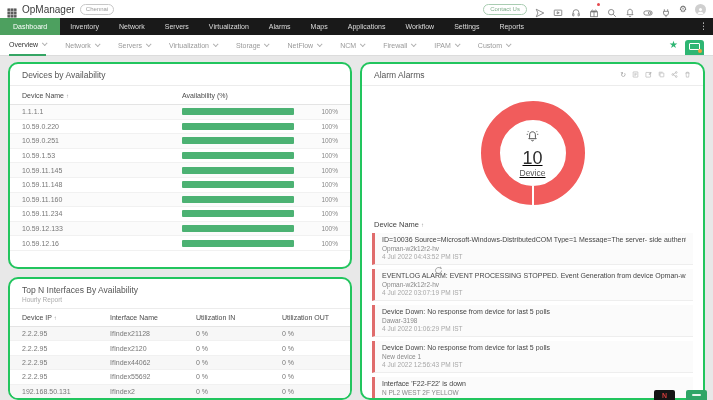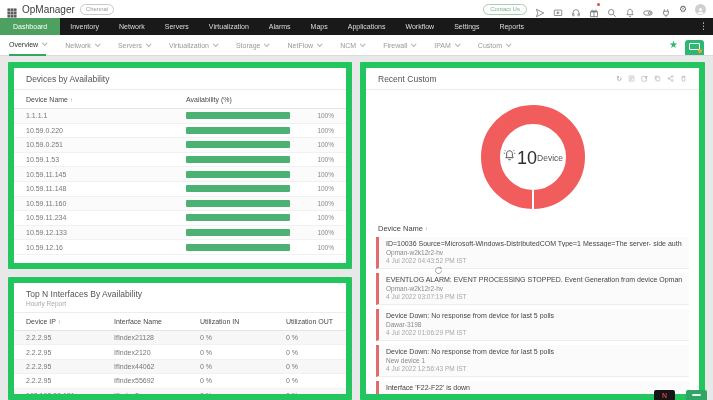--- a/index.html
+++ b/index.html
@@ -31,21 +31,21 @@
   .sn-item { display:flex; align-items:center; gap:4px; margin-right:19px; font-size:7px; color:#999; height:21px; line-height:21px; }
   .sn-item.active { color:#333; border-bottom:2px solid #35a564; }
   .chev { width:4px; height:4px; border-right:1px solid #b0b0b0; border-bottom:1px solid #b0b0b0; transform:rotate(45deg) translateY(-1px); }
   .sn-right { margin-left:auto; display:flex; align-items:center; gap:7px; }
   .star-ico { color:var(--accent-green); font-size:10px; line-height:10px; }
   .addbtn { width:19px; height:15px; background:var(--accent-green); border-radius:3px 3px 0 0; position:relative; margin-bottom:-4px; }
   .addbtn .scrn { position:absolute; left:4px; top:3px; width:11px; height:7px; border:1px solid #fff; border-radius:1px; }
   .addbtn .odot { position:absolute; right:2px; bottom:2px; width:4px; height:4px; border-radius:50%; background:#f0a23c; }
 
   
-  .panel { position:absolute; background:#fff; border:6px solid #22c55e; border-radius:1px; overflow:hidden; }
+  .panel { position:absolute; background:#fff; border:2px solid #22c55e; border-radius:10px; overflow:hidden; }
   .panel-head { display:flex; align-items:center; justify-content:space-between; padding:6px 12px 5px; border-bottom:1px solid #ececec; }
   .panel-title { font-size:8.5px; color:#555; }
   .panel-sub { font-size:6.5px; color:#aaa; margin-top:1px; }
   #availPanel { left:8px; top:62px; width:344px; height:207px; }
   #ifacePanel { left:8px; top:277px; width:344px; height:123px; }
   #alarmPanel { left:360px; top:62px; width:345px; height:338px; }
 
   
   .avail-head, .avail-row { display:grid; grid-template-columns:160px 1fr 36px; align-items:center; padding:0 12px; }
   .avail-head { height:19px; font-size:7px; color:#4a4a4a; border-bottom:1px solid #e4e4e4; }
@@ -62,21 +62,21 @@
   .iface-row { height:14.4px; font-size:7px; color:#777; border-bottom:1px solid #f1f1f1; }
   .iface-row:nth-child(odd) { background:#f7f7f7; }
 
   
   .head-icons { display:flex; gap:6px; align-items:center; }
   .hicon { font-size:7px; color:#9a9a9a; line-height:8px; }
   .hicon svg { width:7px; height:7px; stroke:#9a9a9a; fill:none; stroke-width:1.6; }
   .donut-wrap { width:104px; height:104px; margin:15px auto 0; position:relative; }
   .donut-ring { position:absolute; inset:0; border-radius:50%; border:19px solid var(--donut-red); }
   .donut-notch { position:absolute; left:51px; bottom:0; width:2px; height:19px; background:#fff; }
-  .donut-center { position:absolute; inset:19px; display:flex; flex-direction:row; align-items:center; justify-content:center; }
+  .donut-center { position:absolute; inset:19px; display:flex; flex-direction:column; align-items:center; justify-content:center;text-decoration:underline; }
   .bell-ico svg { width:15px; height:15px; stroke:#3a3a3a; fill:none; stroke-width:1.4; }
   .donut-count { font-size:18px; color:#2e2e2e; line-height:18px; margin-top:1px; }
   .donut-label { font-size:8.5px; color:#555; margin-top:1px; }
   .alarm-list-header { margin:15px 12px 4px; font-size:7.5px; color:#444; }
   .alarm-items { padding:0 10px; }
   .alarm-item { margin-bottom:4px; background:#fbfbfb; border-left:3px solid var(--alarm-red); border-bottom:1px solid #eee; padding:3px 7px 4px; }
   .alarm-msg { font-size:7px; color:#444; white-space:nowrap; overflow:hidden; }
   .alarm-dev { font-size:6.5px; color:#888; margin-top:1.5px; }
   .alarm-time { font-size:6.5px; color:#a8a8a8; margin-top:1.5px; }
 
@@ -378,21 +378,21 @@
           <span>192.168.50.131</span>
           <span>IfIndex2</span>
           <span>0 %</span>
           <span>0 %</span>
         </div>
       </div>
   </section>
 
   <section class="panel" id="alarmPanel">
     <div class="panel-head">
-      <span class="panel-title">Recent Custom</span>
+      <span class="panel-title">Alarm Alarms</span>
       <span class="head-icons">
         <span class="hicon">↻</span>
         <span class="hicon"><svg viewBox="0 0 24 24">
               <rect x="4" y="3" width="16" height="18" rx="1"></rect>
               <path d="M8 8h8M8 12h8M8 16h5"></path>
             </svg></span>
         <span class="hicon"><svg viewBox="0 0 24 24">
               <rect x="3" y="5" width="16" height="16" rx="1"></rect>
               <path d="M14 10l6-6 2 2-6 6h-2v-2z"></path>
             </svg></span>

